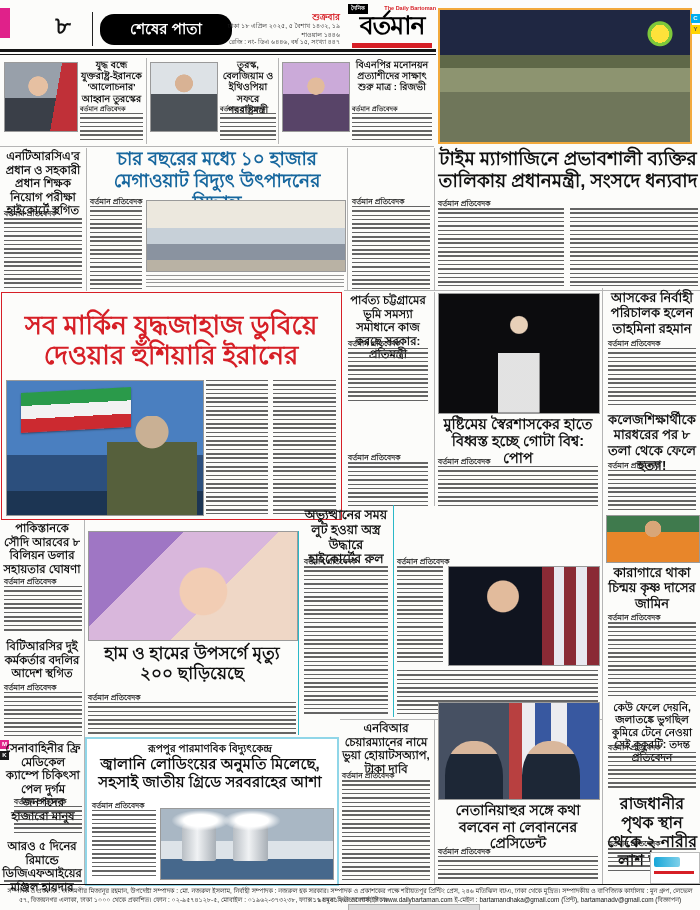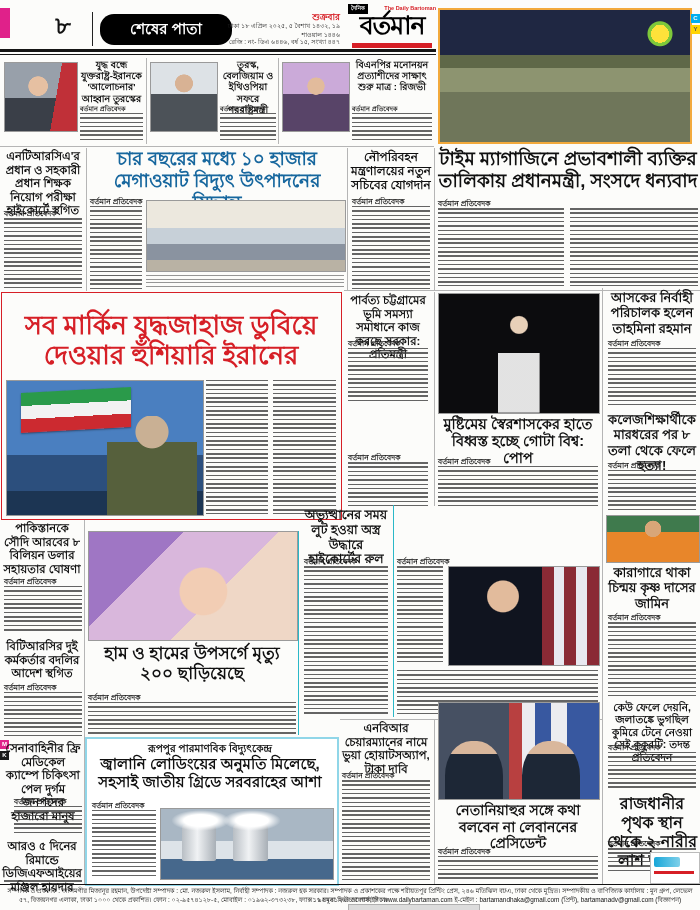--- a/index.html
+++ b/index.html
@@ -123,21 +123,20 @@
   <div class="abs st" style="left:4px;top:218px;width:78px;height:70px;"></div>
   <div class="abs vr" style="left:86px;top:148px;height:143px;"></div>
 
   <div class="abs hl blue" style="left:90px;top:148px;width:254px;font-size:18.5px;">চার বছরের মধ্যে ১০ হাজার মেগাওয়াট বিদ্যুৎ উৎপাদনের সিদ্ধান্ত</div>
   <div class="abs byl" style="left:90px;top:196px;width:60px;">বর্তমান প্রতিবেদক</div>
   <div class="abs st" style="left:90px;top:206px;width:52px;height:83px;"></div>
   <div class="abs photo ph-meeting" style="left:146px;top:200px;width:198px;height:70px;"></div>
   <div class="abs stc" style="left:146px;top:275px;width:198px;height:14px;"></div>
   <div class="abs vr" style="left:347px;top:148px;height:143px;"></div>
 
-  <div class="abs hl" style="left:351px;top:150px;width:80px;font-size:12px;">নৌপরিবহন মন্ত্রণালয়ের নতুন সচিবের যোগদান</div>
   <div class="abs byl" style="left:352px;top:196px;width:78px;">বর্তমান প্রতিবেদক</div>
   <div class="abs st" style="left:352px;top:206px;width:78px;height:83px;"></div>
   <div class="abs vr" style="left:434px;top:148px;height:143px;"></div>
 
   <div class="abs hl" style="left:438px;top:148px;width:260px;font-size:18.5px;">টাইম ম্যাগাজিনে প্রভাবশালী ব্যক্তির তালিকায় প্রধানমন্ত্রী, সংসদে ধন্যবাদ</div>
   <div class="abs byl" style="left:438px;top:198px;width:80px;">বর্তমান প্রতিবেদক</div>
   <div class="abs st" style="left:438px;top:208px;width:126px;height:78px;"></div>
   <div class="abs st" style="left:570px;top:208px;width:128px;height:78px;"></div>
   <div class="abs hr" style="left:344px;top:290px;width:356px;"></div>
 

